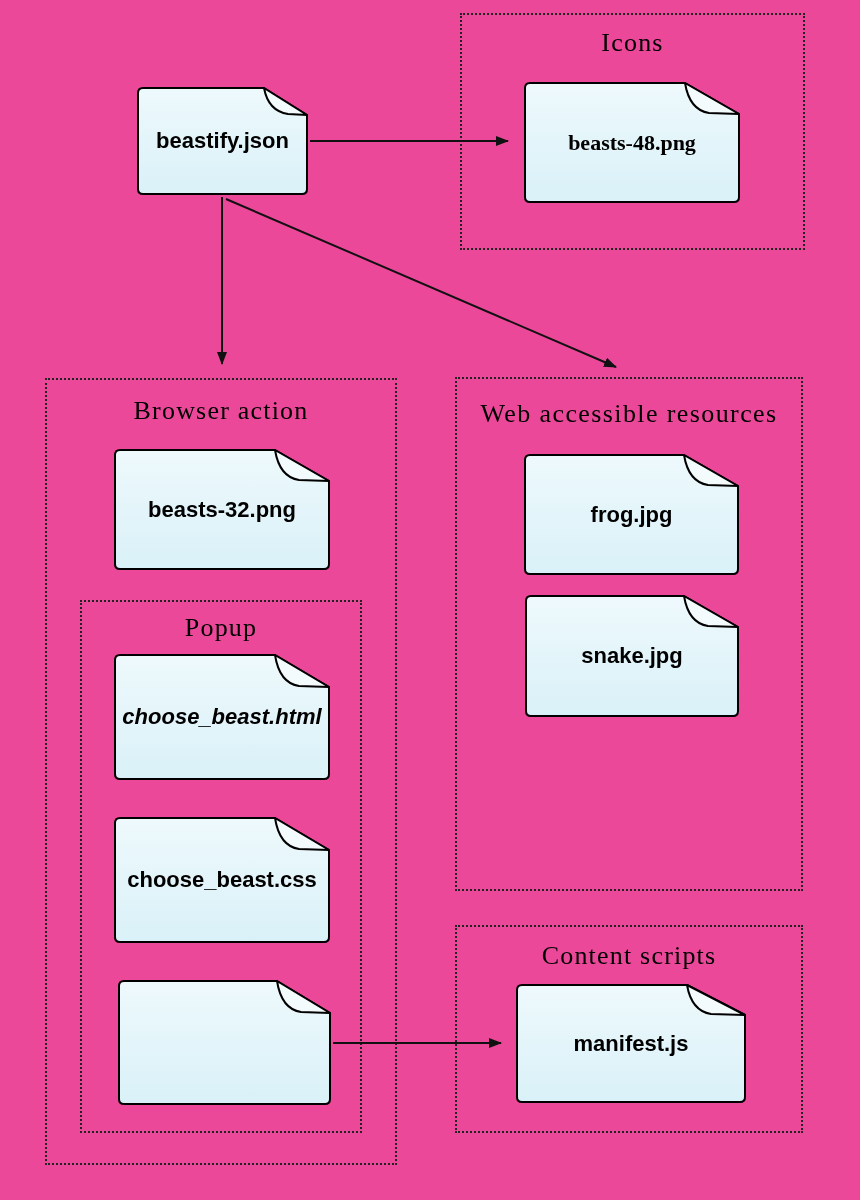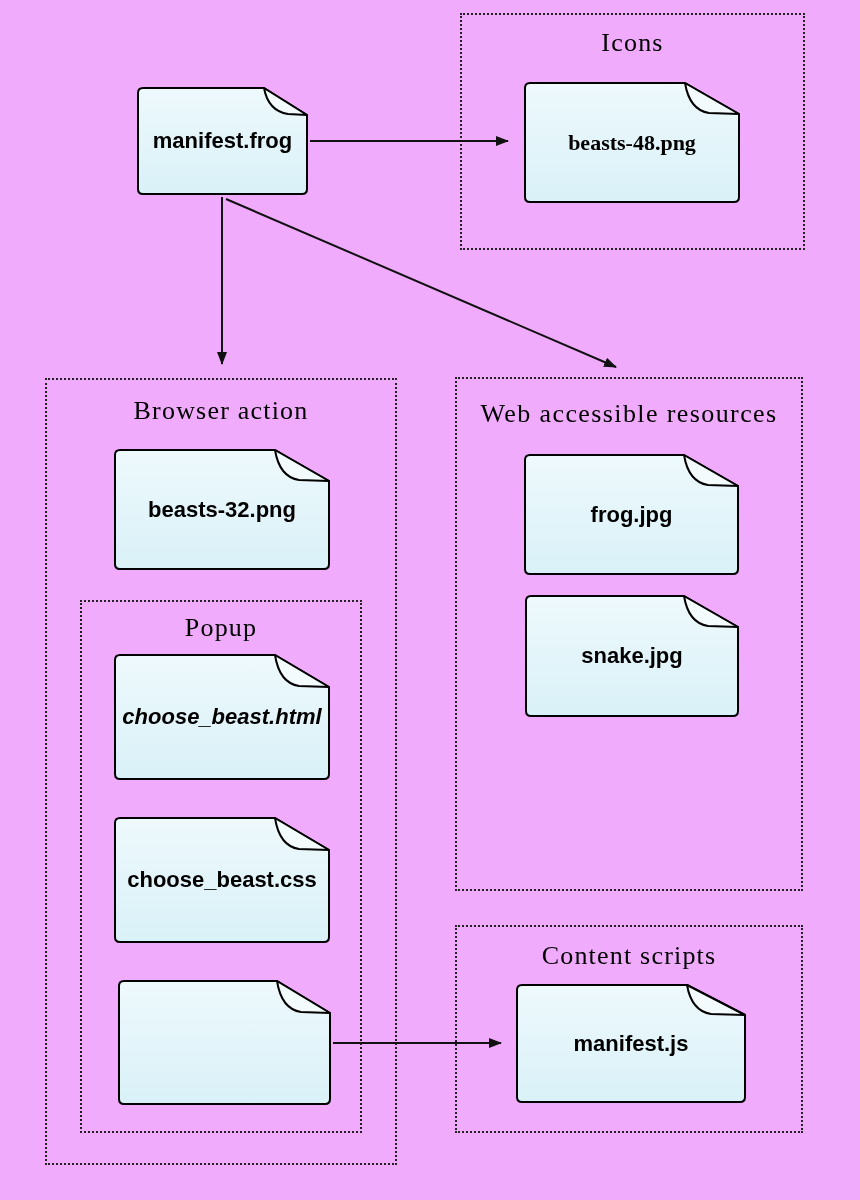--- a/index.html
+++ b/index.html
@@ -2,21 +2,21 @@
 <html style="--box-border: #222222; --text: #000000; --outline: #000000;"><head>
 <meta charset="utf-8">
 <style>
   :root{
     --box-border:#222222;
     --text:#000000;
     --outline:#000000;
   }
   html,body{margin:0;padding:0;background:#ffffff;}
   body{width:860px;height:1200px;font-family:"Liberation Sans",sans-serif;}
-  #page{position:relative;width:860px;height:1200px;background:#f0abfc;overflow:hidden;}
+  #page{position:relative;width:860px;height:1200px;background:#ec4899;overflow:hidden;}
 
   .gbox{
     position:absolute;
     border:2px dotted var(--box-border);
     box-sizing:border-box;
     background:transparent;
   }
   .gtitle{
     font-family:"Liberation Serif","DejaVu Serif",serif;
     font-size:26px;
@@ -97,21 +97,21 @@
       <svg class="file-shape" width="175" height="112" viewBox="0 0 175 112">
        <defs>
          <linearGradient id="fg0" x1="0" y1="0" x2="0" y2="1">
            <stop offset="0" stop-color="#eef9fc"></stop>
            <stop offset="1" stop-color="#d9f1f8"></stop>
          </linearGradient>
        </defs>
        <path d="M 8 3 H 129 L 172 30 V 104 Q 172 109 167 109 H 8 Q 3 109 3 104 V 8 Q 3 3 8 3 Z" fill="url(#fg0)" stroke="#000000" stroke-width="2" stroke-linejoin="round"></path>
        <path d="M 129 3 C 132 19 140 27 153 29 L 172 30 Z" fill="#f4fbfd" stroke="#000000" stroke-width="2" stroke-linejoin="round"></path>
      </svg>
-    <span class="flabel">manifest.frog</span>
+    <span class="flabel">beastify.json</span>
   </div>
 
   <div class="file-node" id="f-beasts48">
       <svg class="file-shape" width="220" height="125" viewBox="0 0 220 125">
        <defs>
          <linearGradient id="fg1" x1="0" y1="0" x2="0" y2="1">
            <stop offset="0" stop-color="#eef9fc"></stop>
            <stop offset="1" stop-color="#d9f1f8"></stop>
          </linearGradient>
        </defs>

